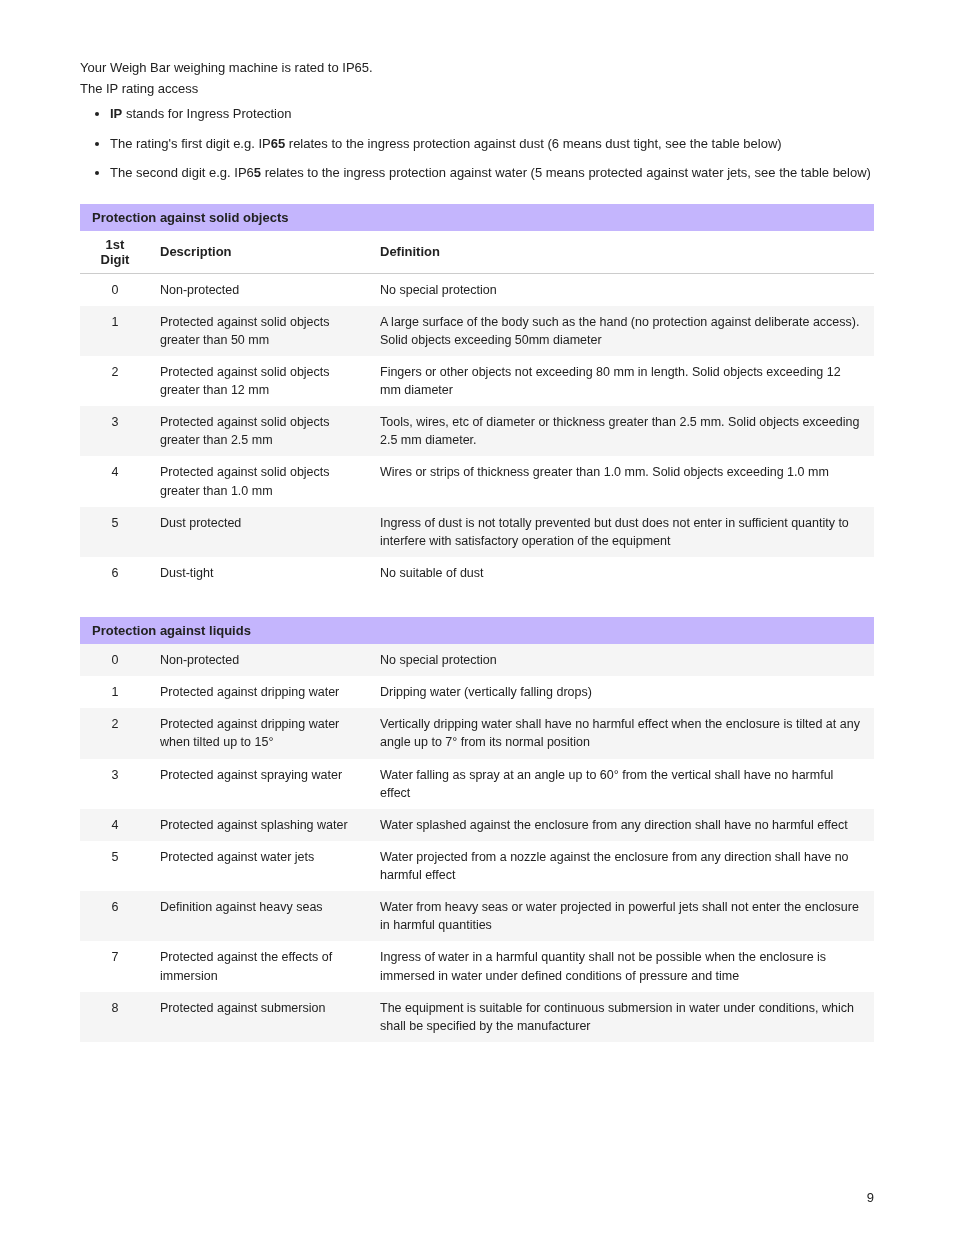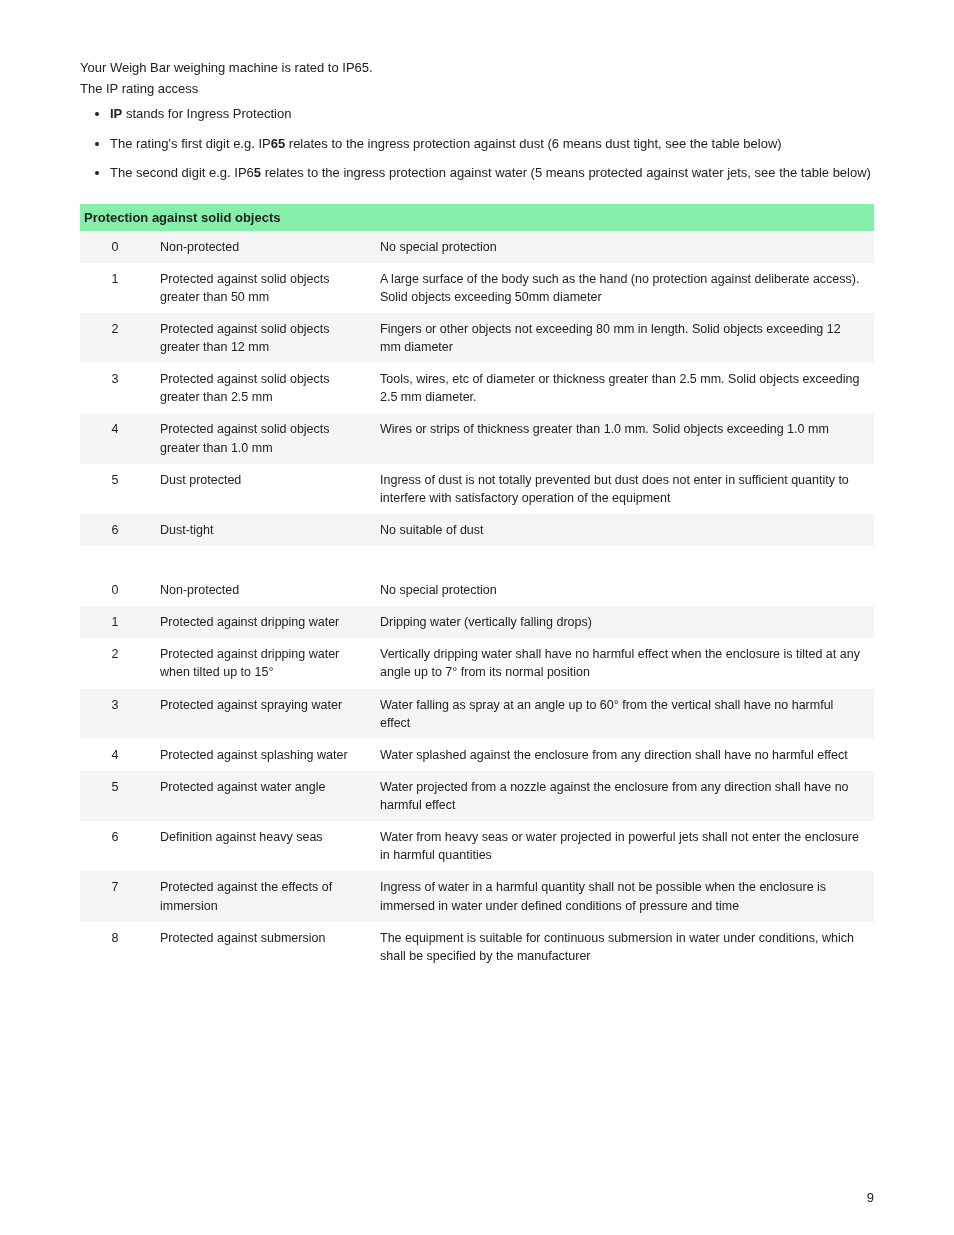--- a/index.html
+++ b/index.html
@@ -26,24 +26,24 @@
     }
     .bullet-list li b {
       font-weight: bold;
     }
     .section-table {
       width: 100%;
       border-collapse: collapse;
       margin-bottom: 28px;
     }
     .section-header-row td {
-      background: #86efac;
+      background: #c4b5fd;
       font-weight: bold;
       font-size: 13px;
-      padding: 6px 4px;
+      padding: 6px 12px;
     }
     .col-header-row td {
       font-weight: bold;
       font-size: 13px;
       padding: 6px 10px;
       border-bottom: 1px solid #ccc;
     }
     .data-row td {
       padding: 7px 10px;
       vertical-align: top;
@@ -81,20 +81,25 @@
   <li><b>IP</b> stands for Ingress Protection</li>
   <li>The rating's first digit e.g. IP<b>65</b> relates to the ingress protection against dust (6 means dust tight, see the table below)</li>
   <li>The second digit e.g. IP6<b>5</b> relates to the ingress protection against water (5 means protected against water jets, see the table below)</li>
 </ul>
 
 <table class="section-table">
   <tbody>
       <tr class="section-header-row">
     <td colspan="3">Protection against solid objects</td>
   </tr>
+  <tr class="col-header-row">
+    <td class="col-digit">1st Digit</td>
+    <td class="col-desc">Description</td>
+    <td class="col-def">Definition</td>
+  </tr>
   <tr class="data-row">
     <td class="col-digit">0</td>
     <td class="col-desc">Non-protected</td>
     <td class="col-def">No special protection</td>
   </tr>
   <tr class="data-row">
     <td class="col-digit">1</td>
     <td class="col-desc">Protected against solid objects greater than 50 mm</td>
     <td class="col-def">A large surface of the body such as the hand (no protection against deliberate access). Solid objects exceeding 50mm diameter</td>
   </tr>
@@ -121,20 +126,23 @@
   <tr class="data-row">
     <td class="col-digit">6</td>
     <td class="col-desc">Dust-tight</td>
     <td class="col-def">No suitable of dust</td>
   </tr>
 </tbody>
   </table>
 
 <table class="section-table">
   <tbody>
+      <tr class="section-header-row">
+    <td colspan="3">Protection against liquids</td>
+  </tr>
   <tr class="data-row">
     <td class="col-digit">0</td>
     <td class="col-desc">Non-protected</td>
     <td class="col-def">No special protection</td>
   </tr>
   <tr class="data-row">
     <td class="col-digit">1</td>
     <td class="col-desc">Protected against dripping water</td>
     <td class="col-def">Dripping water (vertically falling drops)</td>
   </tr>
@@ -148,21 +156,21 @@
     <td class="col-desc">Protected against spraying water</td>
     <td class="col-def">Water falling as spray at an angle up to 60°  from the vertical shall have no harmful effect</td>
   </tr>
   <tr class="data-row">
     <td class="col-digit">4</td>
     <td class="col-desc">Protected against splashing water</td>
     <td class="col-def">Water splashed against the enclosure from any direction shall have no harmful effect</td>
   </tr>
   <tr class="data-row">
     <td class="col-digit">5</td>
-    <td class="col-desc">Protected against water angle</td>
+    <td class="col-desc">Protected against water jets</td>
     <td class="col-def">Water projected from a nozzle against the enclosure from any direction shall have no harmful effect</td>
   </tr>
   <tr class="data-row">
     <td class="col-digit">6</td>
     <td class="col-desc">Definition against heavy seas</td>
     <td class="col-def">Water from heavy seas or water projected in powerful jets shall not enter the enclosure in harmful quantities</td>
   </tr>
   <tr class="data-row">
     <td class="col-digit">7</td>
     <td class="col-desc">Protected against the effects of immersion</td>

